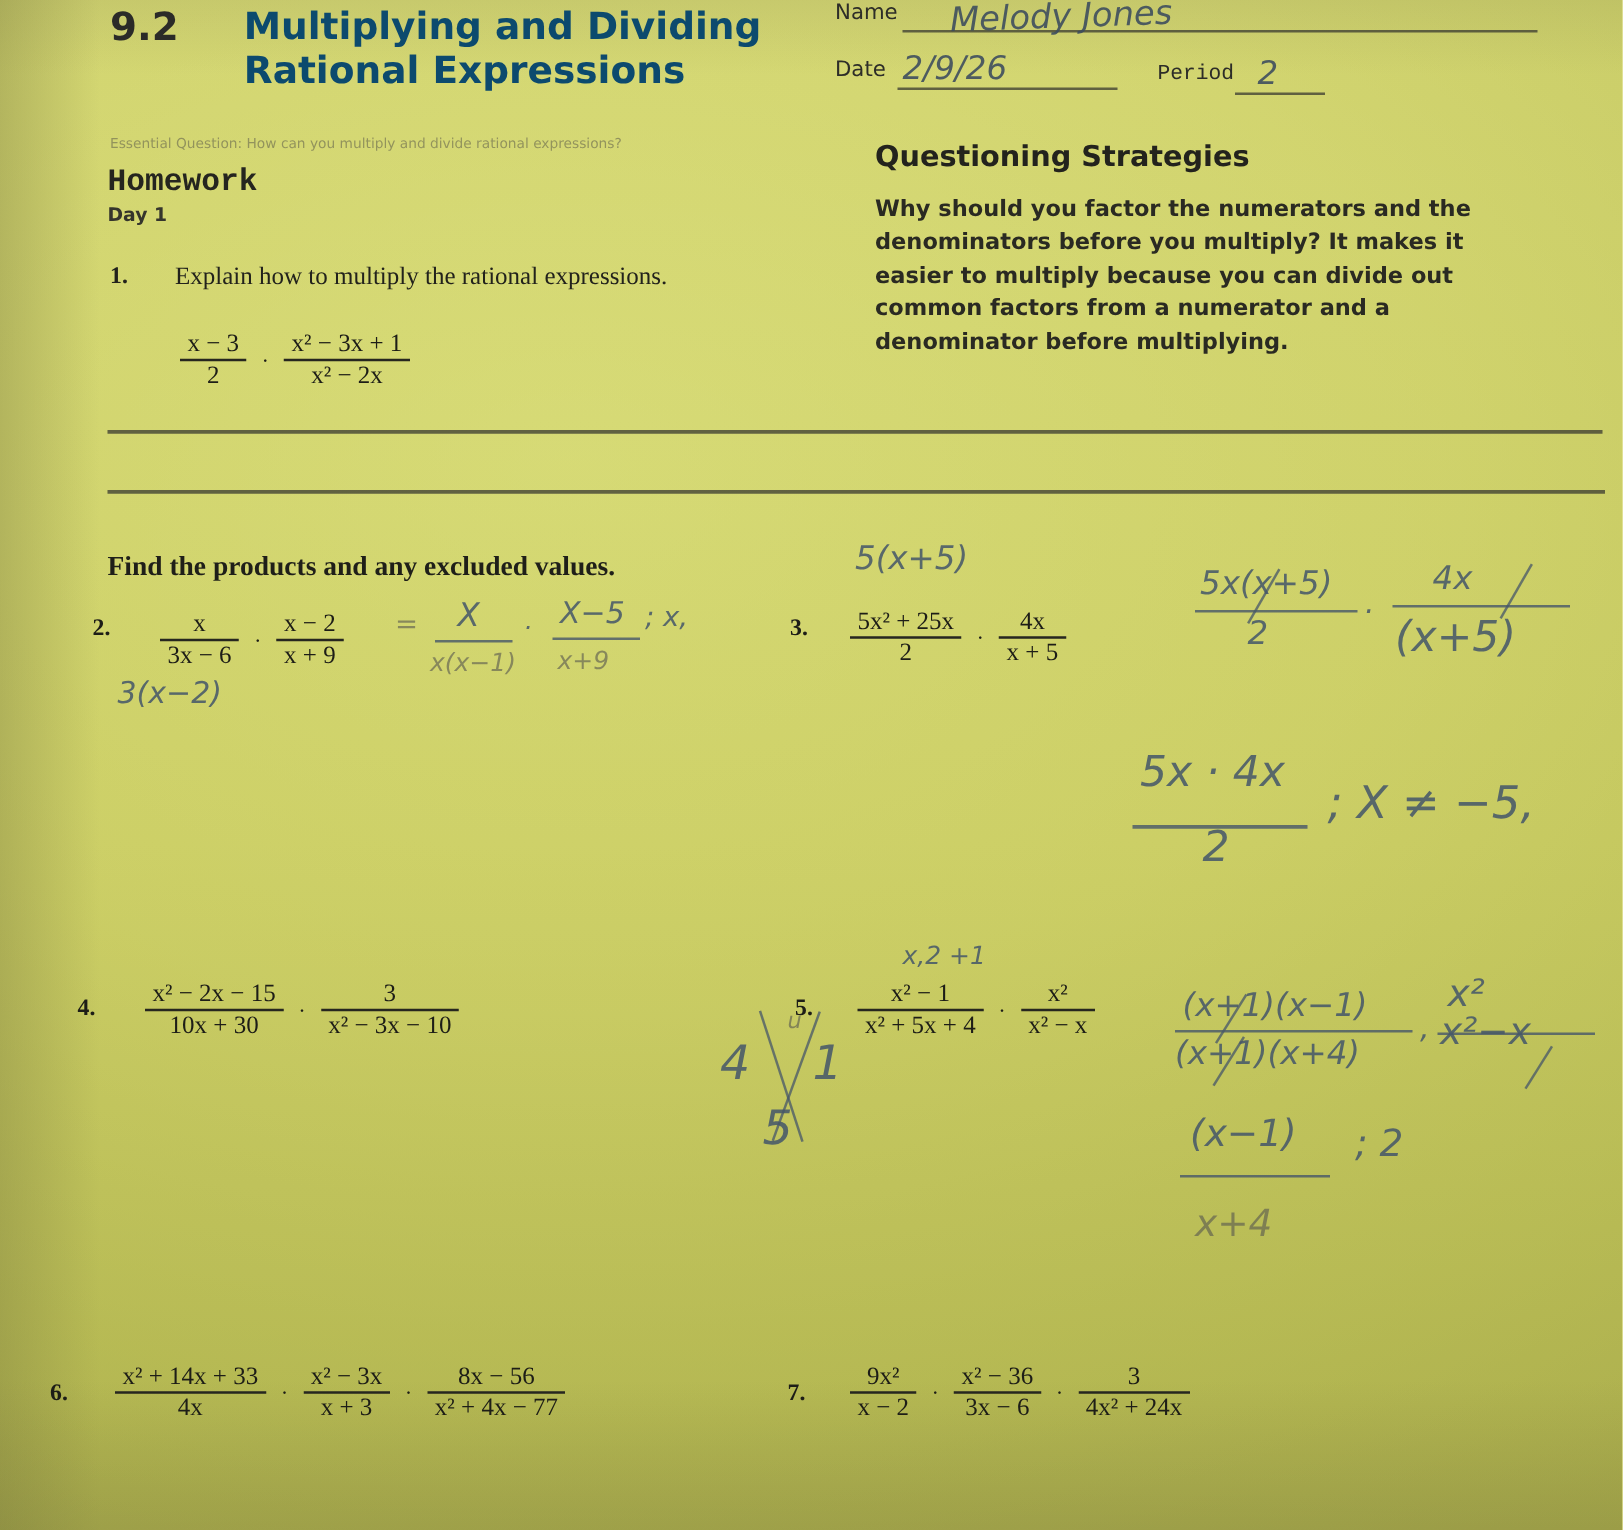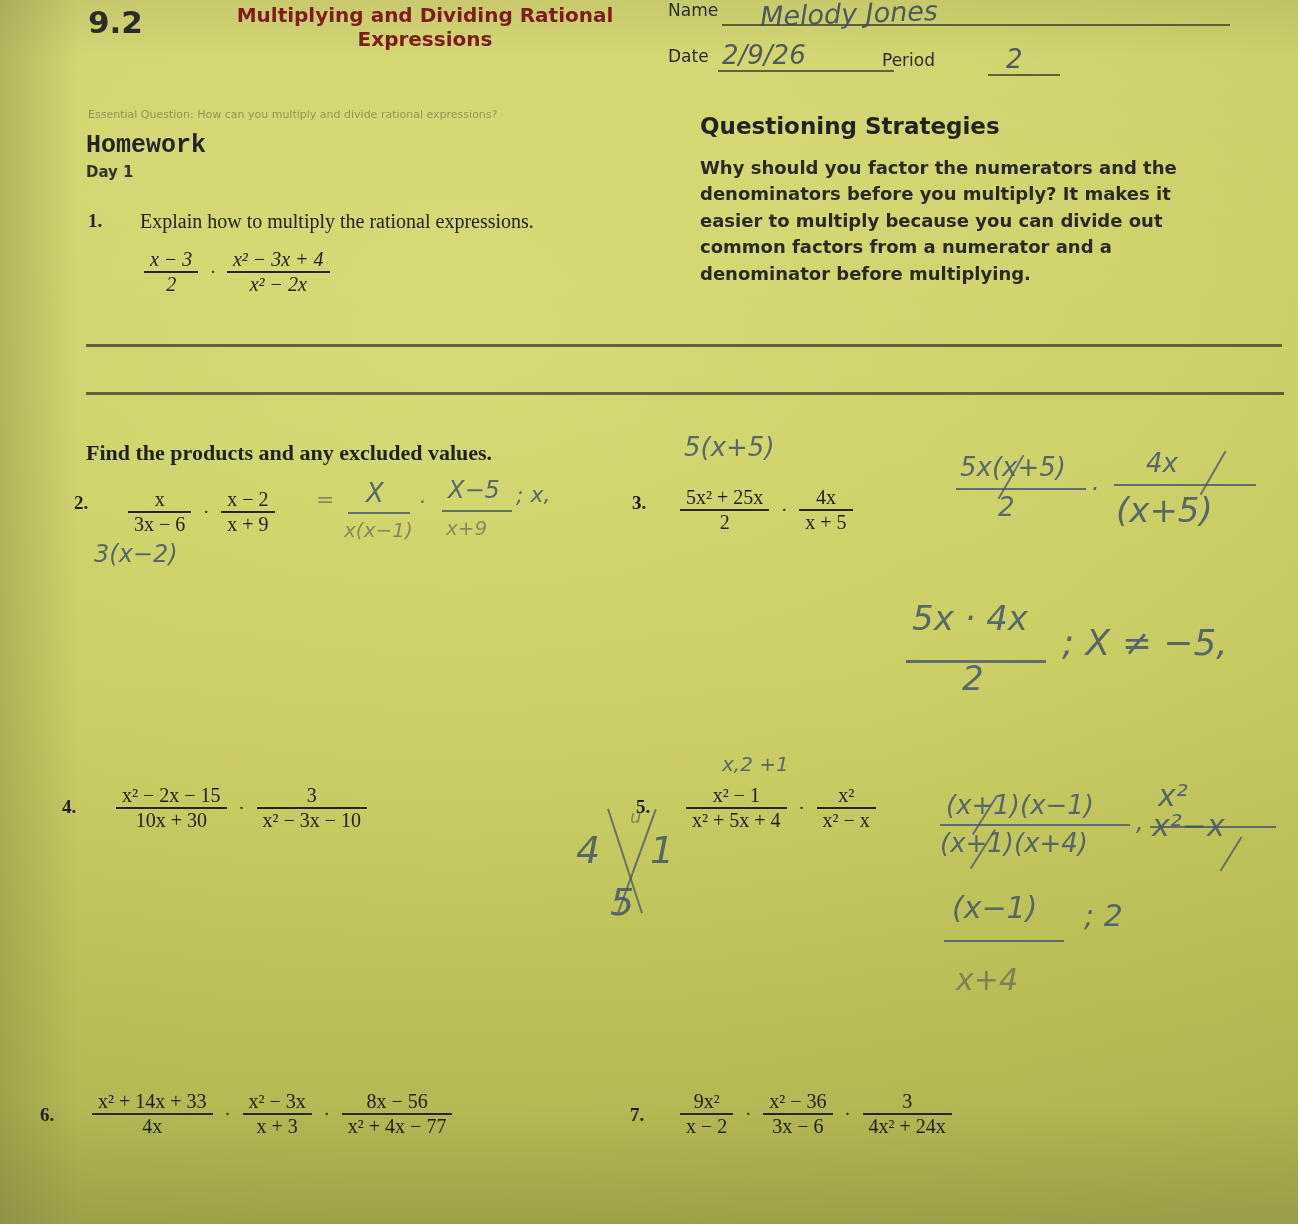--- a/index.html
+++ b/index.html
@@ -37,28 +37,28 @@
   .abs{position:absolute;}
 
   
   .sec-num{
     left:88px;top:4px;font-family:"DejaVu Sans",sans-serif;
     font-size:31px;font-weight:700;color:#2b2b28;
   }
   .title{
     left:195px;top:4px;width:460px;
     font-family:"DejaVu Sans",sans-serif;
-    font-size:20px;font-weight:700;line-height:1.18;color:#7f1d1d;text-align:center;
+    font-size:30px;font-weight:700;line-height:1.18;color:#0c4a6e;
   }
   .name-label,.date-label,.period-label{
     font-family:"DejaVu Sans",sans-serif;font-size:17px;color:#2d2d28;
   }
   .name-label{left:668px;top:0px;}
   .date-label{left:668px;top:46px;}
-  .period-label{left:882px;top:50px;}
+  .period-label{left:926px;top:50px;font-family:Liberation Mono, monospace;}
   .rule{
     position:absolute;height:2px;background:#3a3a30;opacity:.75;
   }
   .hand{
     font-family:"DejaVu Sans",sans-serif;
     color:#3b4b5e;
     font-style:italic;
     opacity:.88;
   }
 
@@ -139,28 +139,28 @@
 
 <div class="abs essential">Essential Question: How can you multiply and divide rational expressions?</div>
 <div class="abs homework">Homework</div>
 <div class="abs day1">Day 1</div>
 
 <div class="abs qs-head">Questioning Strategies</div>
 <div class="abs qs-body">Why should you factor the numerators and the denominators before you multiply?  It makes it easier to multiply because you can divide out common factors from a numerator and a denominator before multiplying.</div>
 
 <div class="abs q1num">1.</div>
 <div class="abs q1text">Explain how to multiply the rational expressions.</div>
-<div class="abs expr" style="left:140px;top:248px;font-style:italic;">
+<div class="abs expr" style="left:140px;top:264px;">
   <span class="frac">
     <span class="num">x − 3</span>
     <span class="den">2</span>
   </span>
   <span class="op">·</span>
   <span class="frac">
-    <span class="num">x² − 3x + 4</span>
+    <span class="num">x² − 3x + 1</span>
     <span class="den">x² − 2x</span>
   </span>
 </div>
 
 <div class="rule" style="left:86px;top:344px;width:1196px;height:3px;"></div>
 <div class="rule" style="left:86px;top:392px;width:1198px;height:3px;"></div>
 
 <div class="abs find-line">Find the products and any excluded values.</div>
 
 <div class="abs qnum" style="left:74px;top:492px;">2.</div>

